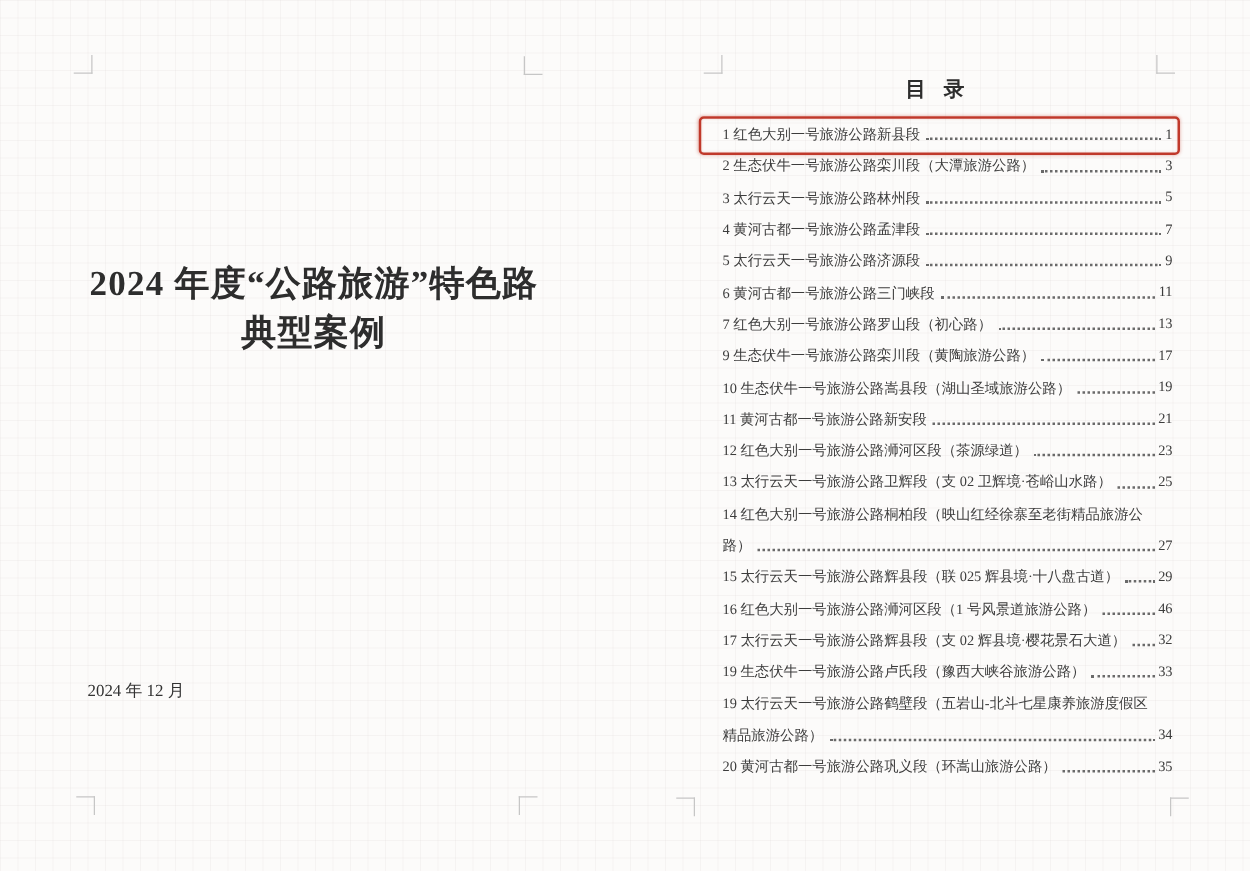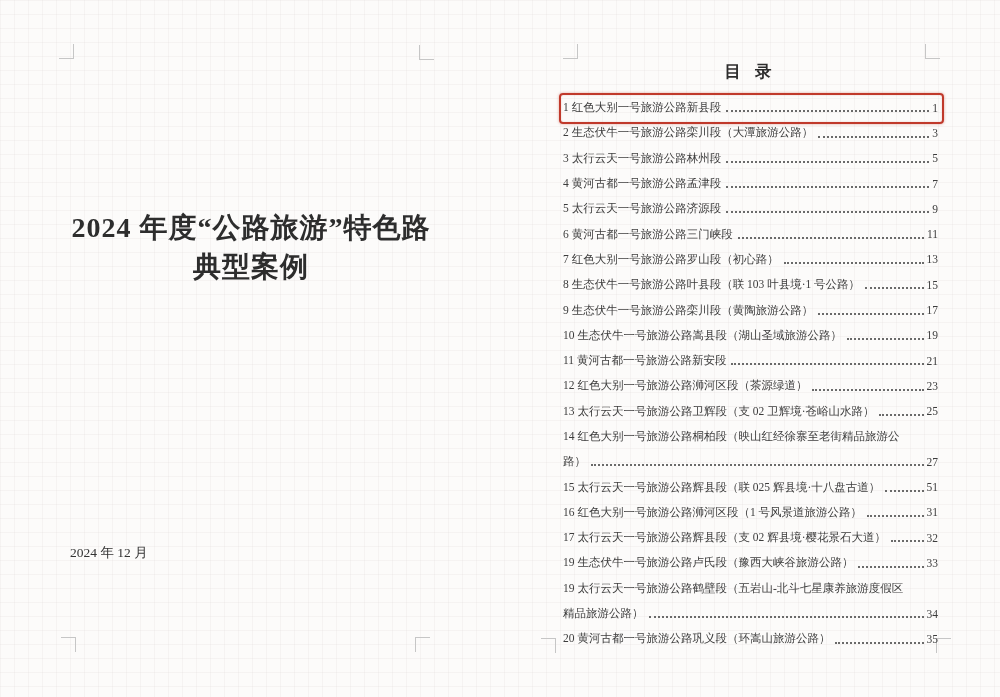--- a/index.html
+++ b/index.html
@@ -29,21 +29,21 @@
     font-size:13.5px;color:#333;
   }
   
   .toc-heading{
     position:absolute;left:563px;top:61px;width:375px;text-align:center;
     font-size:16.5px;font-weight:bold;color:#2d2d2d;letter-spacing:5px;
   }
   .toc-list{
     position:absolute;left:563px;top:95px;width:375px;font-size:11.5px;color:#3c3c3c;
   }
-  .toc-line{display:flex;align-items:center;height:25.3px;}
+  .toc-line{display:flex;align-items:center;height:25.3px;padding-left:15px;}
   .toc-text{flex:0 1 auto;white-space:nowrap;overflow:hidden;}
   .leader{
     flex:1 1 12px;min-width:0;height:0;align-self:flex-end;
     border-bottom:2px dotted #6a6a6a;margin:0 3px 8px 5px;
   }
   .pageno{flex:0 0 auto;text-align:right;}
   .highlight-box{
     position:absolute;left:559px;top:93px;width:381px;height:27px;
     border:2.5px solid #c0392b;border-radius:4px;
     box-shadow:0 0 3px rgba(192,57,43,0.45), inset 0 0 2px rgba(192,57,43,0.25);
@@ -117,27 +117,20 @@
       </div>
       <div class="toc-row">
         <div class="toc-line">
           <span class="toc-text">7 红色大别一号旅游公路罗山段（初心路）</span>
           <span class="leader"></span>
           <span class="pageno">13</span>
         </div>
       </div>
       <div class="toc-row">
         <div class="toc-line">
-          <span class="toc-text">8 生态伏牛一号旅游公路叶县段（联 103 叶县境·1 号公路）</span>
-          <span class="leader"></span>
-          <span class="pageno">15</span>
-        </div>
-      </div>
-      <div class="toc-row">
-        <div class="toc-line">
           <span class="toc-text">9 生态伏牛一号旅游公路栾川段（黄陶旅游公路）</span>
           <span class="leader"></span>
           <span class="pageno">17</span>
         </div>
       </div>
       <div class="toc-row">
         <div class="toc-line">
           <span class="toc-text">10 生态伏牛一号旅游公路嵩县段（湖山圣域旅游公路）</span>
           <span class="leader"></span>
           <span class="pageno">19</span>
@@ -171,28 +164,28 @@
         <div class="toc-line">
           <span class="toc-text">路）</span>
           <span class="leader"></span>
           <span class="pageno">27</span>
         </div>
       </div>
       <div class="toc-row">
         <div class="toc-line">
           <span class="toc-text">15 太行云天一号旅游公路辉县段（联 025 辉县境·十八盘古道）</span>
           <span class="leader"></span>
-          <span class="pageno">51</span>
+          <span class="pageno">29</span>
         </div>
       </div>
       <div class="toc-row">
         <div class="toc-line">
           <span class="toc-text">16 红色大别一号旅游公路浉河区段（1 号风景道旅游公路）</span>
           <span class="leader"></span>
-          <span class="pageno">31</span>
+          <span class="pageno">46</span>
         </div>
       </div>
       <div class="toc-row">
         <div class="toc-line">
           <span class="toc-text">17 太行云天一号旅游公路辉县段（支 02 辉县境·樱花景石大道）</span>
           <span class="leader"></span>
           <span class="pageno">32</span>
         </div>
       </div>
       <div class="toc-row">

